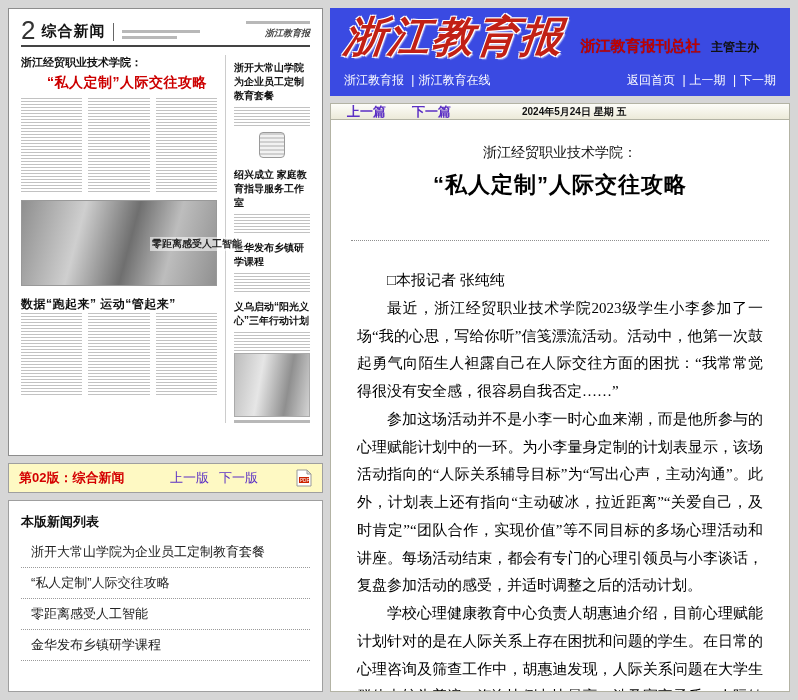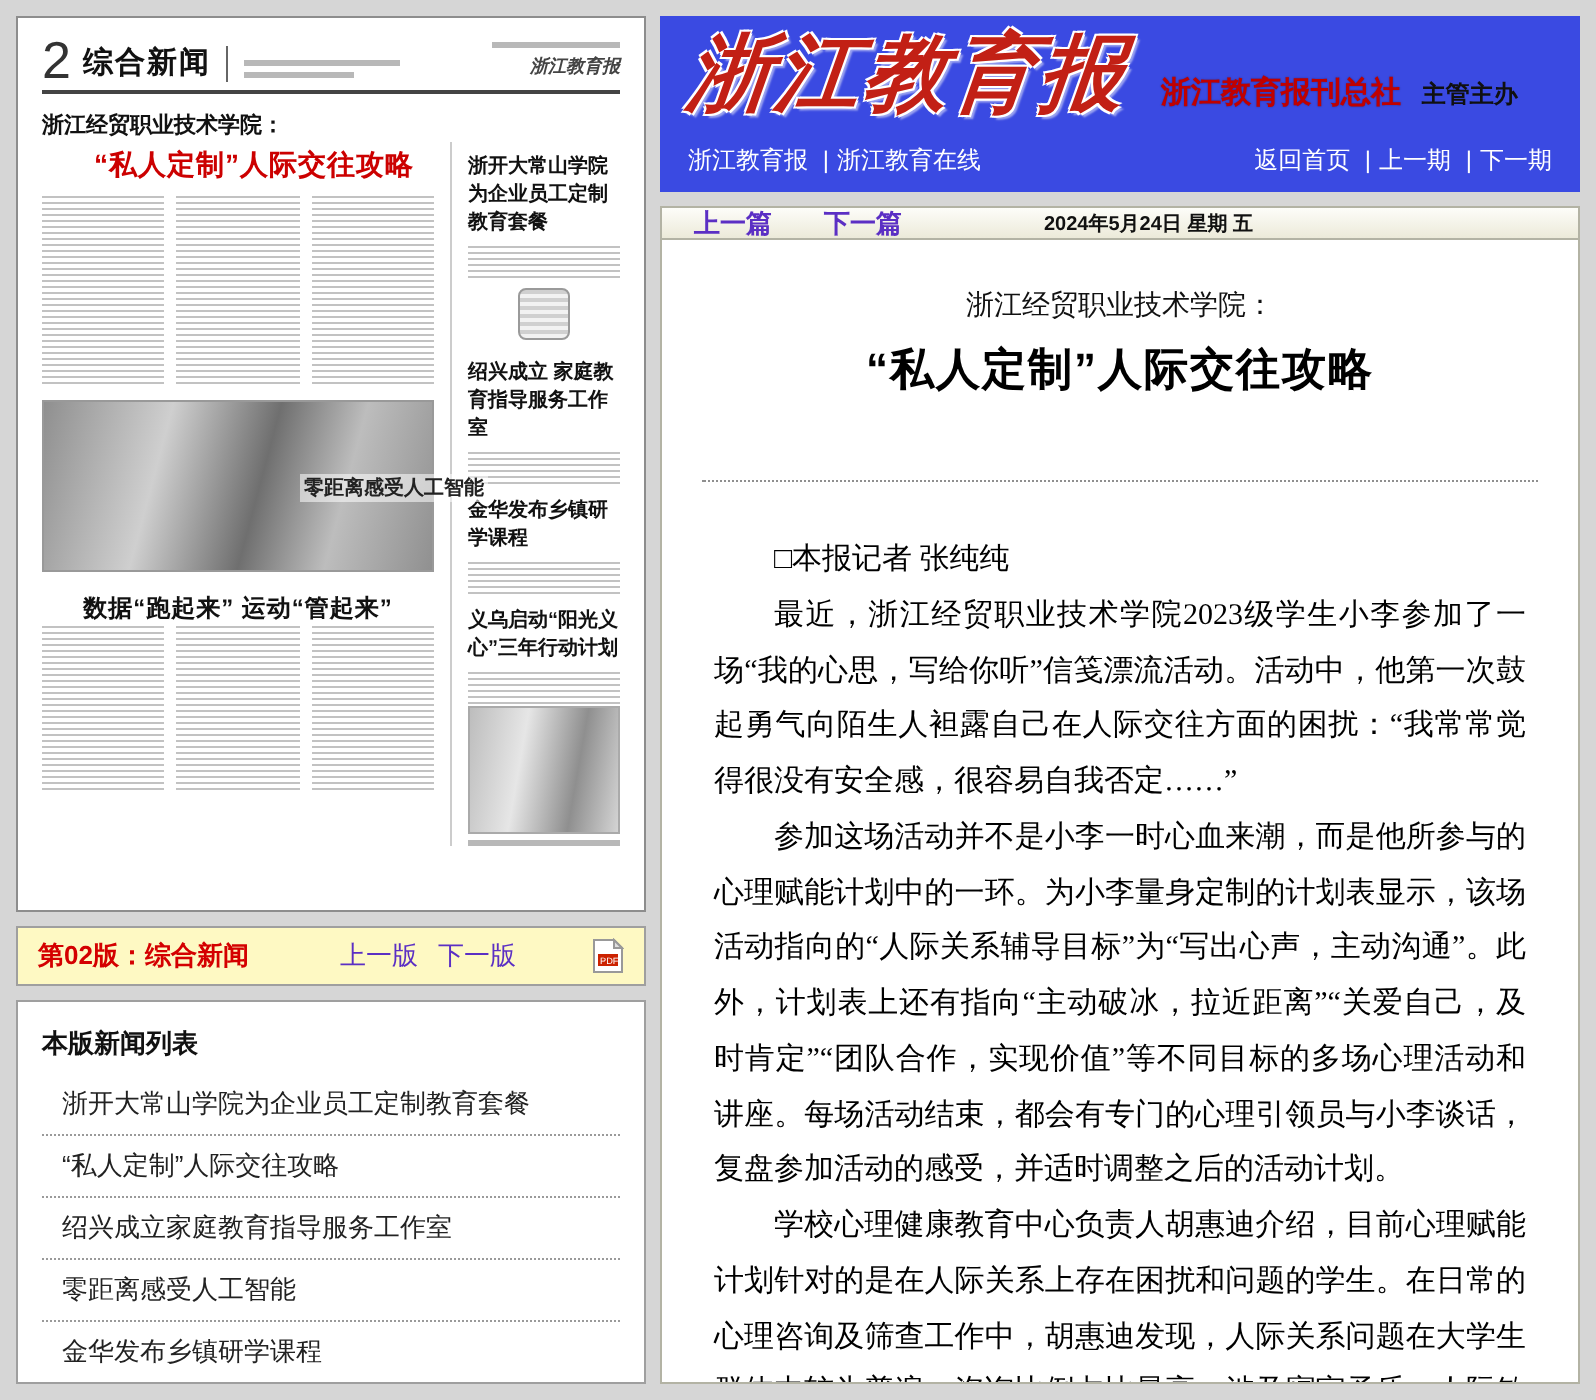--- a/index.html
+++ b/index.html
@@ -39,24 +39,24 @@
   .h48 { height:48px; } .h40 { height:40px; } .h30 { height:30px; }
   .np-photo {
     margin-top:6px; height:86px; width:100%; position:relative;
     background:linear-gradient(105deg,#8f8f8f 0%,#cfcfcf 30%,#6f6f6f 55%,#bdbdbd 75%,#909090 100%);
     border:1px solid #999;
   }
   .np-photo-label {
     position:absolute; right:-28px; top:36px; font-size:10px; font-weight:bold;
     color:#222; background:rgba(255,255,255,.55); padding:0 2px; white-space:nowrap;
   }
-  .np-h2 { font-size:12px; font-weight:bold; color:#111; text-align:center; margin-top:10px; letter-spacing:0.5px; }
+  .np-h2 { font-size:12px; font-weight:bold; color:#111; text-align:left; margin-top:10px; letter-spacing:0.5px; }
   .np-h2sub { font-size:9px; color:#555; text-align:center; margin:3px 0 6px; }
 
-  .np-side { flex:1; border-left:1px solid #ccc; padding-left:8px; display:flex; flex-direction:column;margin-top:16px; }
+  .np-side { flex:1; border-left:1px solid #ccc; padding-left:8px; display:flex; flex-direction:column; }
   .np-sh { font-size:10px; font-weight:bold; color:#111; line-height:1.4; margin:6px 0 4px; }
   .seal {
     width:26px; height:26px; margin:4px auto; border:1px solid #9a9a9a; border-radius:4px;
     background:repeating-linear-gradient(to bottom,#d0d0d0 0 2px,#f2f2f2 2px 4px);
   }
   .np-photo2 {
     margin-top:auto; height:64px; border:1px solid #aaa;
     background:linear-gradient(100deg,#bdbdbd,#e6e6e6 35%,#8f8f8f 70%,#d4d4d4);
   }
   .np-photo2-cap { margin-top:3px; }
@@ -193,21 +193,20 @@
         <rect x="3" y="8" width="10" height="6" fill="#cc2200"></rect>
         <text x="4" y="12.8" font-size="4.6" fill="#fff" font-family="Liberation Sans, sans-serif">PDF</text>
       </svg>
     </div>
 
     <div class="news-box">
       <div class="news-title">本版新闻列表</div>
       <div class="news-list">
           <div class="news-item">浙开大常山学院为企业员工定制教育套餐</div>
           <div class="news-item">“私人定制”人际交往攻略</div>
-          <div class="news-item">绍兴成立家庭教育指导服务工作室</div>
           <div class="news-item">零距离感受人工智能</div>
           <div class="news-item">金华发布乡镇研学课程</div>
         </div>
     </div>
   </div>
 
   <div class="right-col">
 
     <div class="masthead">
       <span class="mh-logo">浙江教育报</span>

